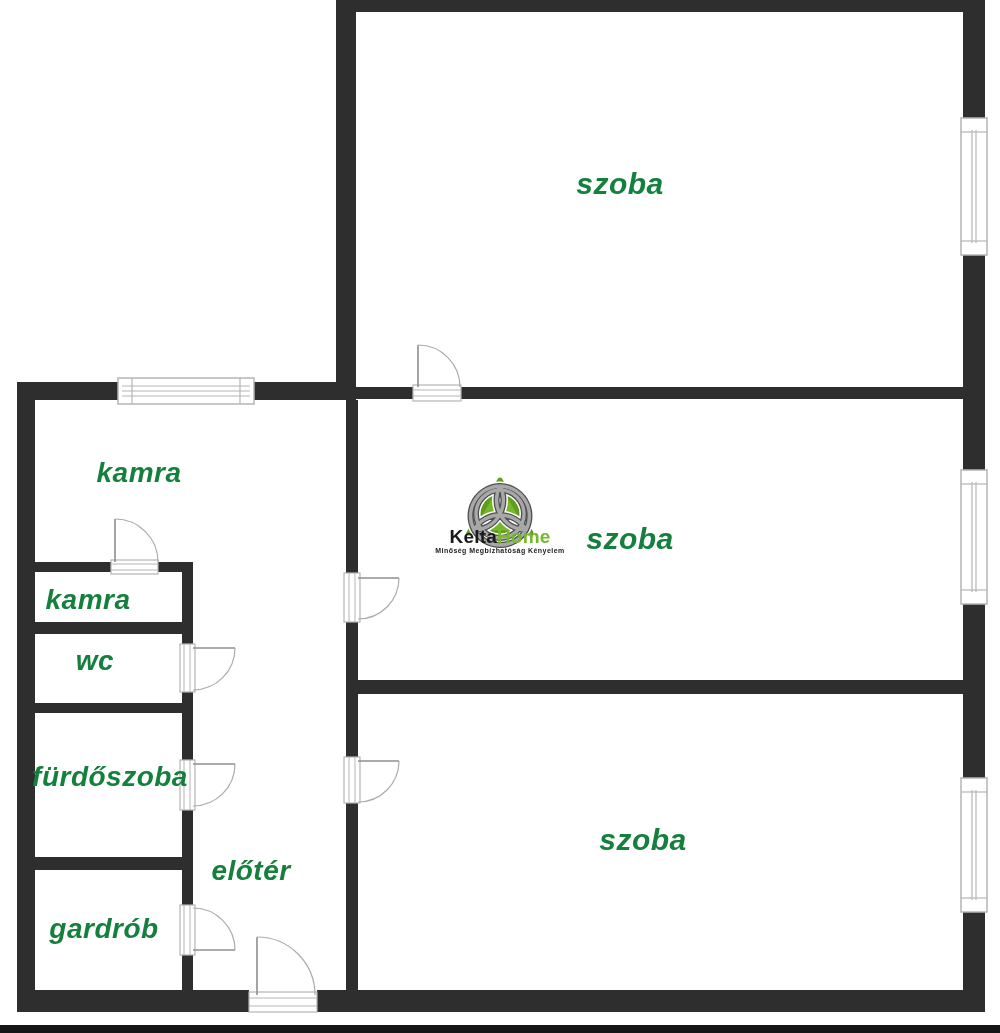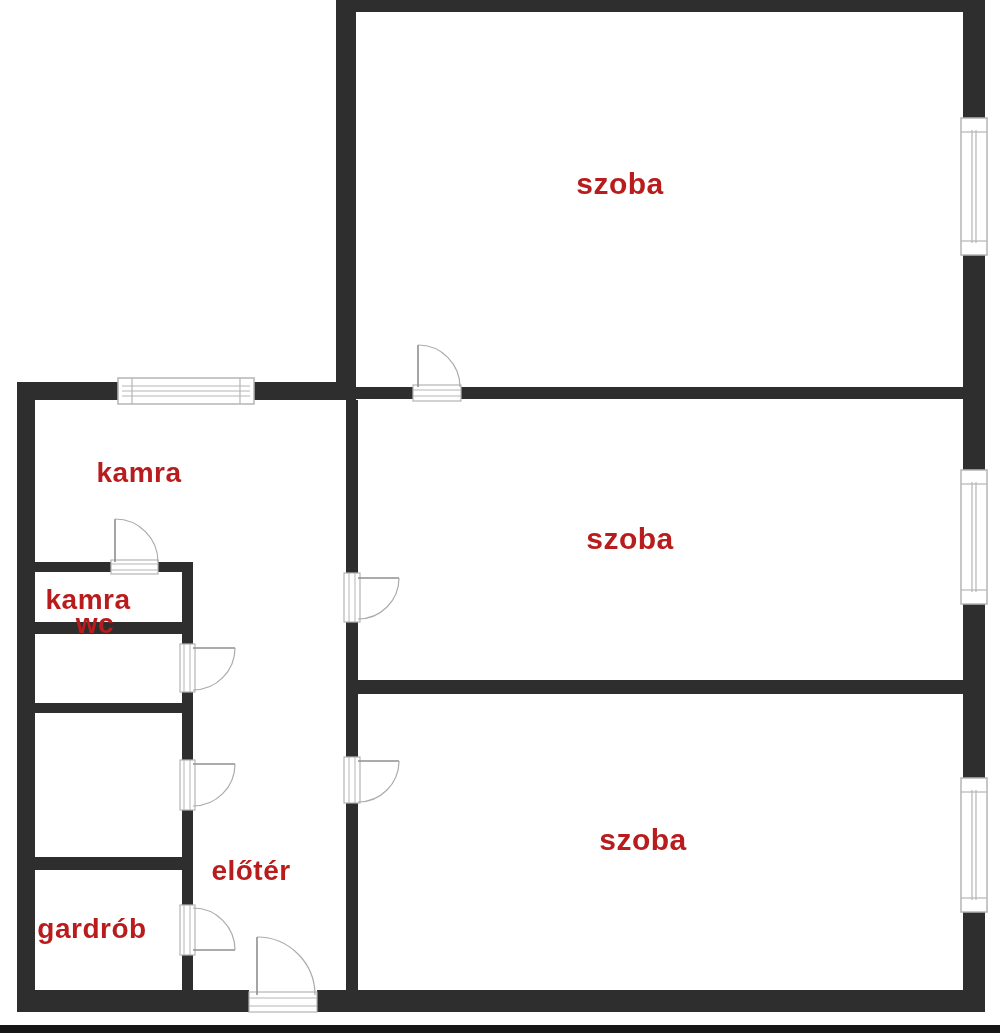--- a/index.html
+++ b/index.html
@@ -1,29 +1,29 @@
 <!DOCTYPE html>
 <html><head>
 <meta charset="utf-8">
 <style>
   html,body{margin:0;padding:0;background:#ffffff;}
   .plan{position:relative;width:1000px;height:1033px;background:#ffffff;overflow:hidden;
         font-family:"Liberation Sans", sans-serif;}
   .plan svg{position:absolute;left:0;top:0;}
   .room-label{position:absolute;transform:translate(-50%,-50%);
-        font-size:28px;font-weight:600;color:#b91c1c;letter-spacing:.5px;white-space:nowrap;}
+        font-size:28px;font-weight:600;color:#15803d;letter-spacing:.5px;white-space:nowrap;font-style:italic;}
   .lbl-szoba-top{left:620px;top:184px;font-size:30px;}
   .lbl-szoba-middle{left:630px;top:539px;font-size:30px;}
   .lbl-szoba-bottom{left:643px;top:840px;font-size:30px;}
   .lbl-konyha{left:139px;top:473px;}
   .lbl-kamra{left:88px;top:600px;}
-  .lbl-wc{left:95px;top:624px;}
+  .lbl-wc{left:95px;top:661px;}
   .lbl-furdoszoba{left:110px;top:777px;}
   .lbl-eloter{left:251px;top:871px;}
-  .lbl-gardrob{left:92px;top:929px;}
+  .lbl-gardrob{left:104px;top:929px;}
   .logo{position:absolute;left:430px;top:472px;width:140px;height:88px;}
   .logo svg{position:absolute;left:0;top:0;}
   .brand{position:absolute;left:0;top:54px;width:140px;text-align:center;
          font-size:19px;font-weight:700;letter-spacing:.2px;color:#1a1a1a;}
   .brand .green{color:#76b82a;}
   .tagline{position:absolute;left:-20px;top:75px;width:180px;text-align:center;
          font-size:7px;font-weight:700;letter-spacing:.45px;color:#222;}
 </style>
 </head>
 <body>
@@ -163,17 +163,33 @@
 
     <rect x="0" y="1025" width="1000" height="8" fill="#161616"></rect>
   </svg>
 
   <div class="room-label lbl-szoba-top">szoba</div>
   <div class="room-label lbl-szoba-middle">szoba</div>
   <div class="room-label lbl-szoba-bottom">szoba</div>
   <div class="room-label lbl-konyha">kamra</div>
   <div class="room-label lbl-kamra">kamra</div>
   <div class="room-label lbl-wc">wc</div>
+  <div class="room-label lbl-furdoszoba">fürdőszoba</div>
   <div class="room-label lbl-eloter">előtér</div>
   <div class="room-label lbl-gardrob">gardrób</div>
 
+  <div class="logo">
+    <svg width="140" height="88" viewBox="0 0 140 88">
+      <path d="M70,8 L39,61 L101,61 Z" fill="#76b82a" stroke="#5f9d1d" stroke-width="5" stroke-linejoin="round"></path>
+      <g fill="none">
+        <circle cx="70" cy="42" r="24" stroke="#ffffff" stroke-width="9"></circle>
+        <path d="M70,14 A30,30 0 0 1 44,58 A30,30 0 0 1 70,14 M44,58 A30,30 0 0 1 96,58 A30,30 0 0 1 44,58 M96,58 A30,30 0 0 1 70,14 A30,30 0 0 1 96,58" stroke="#ffffff" stroke-width="9"></path>
+        <circle cx="70" cy="42" r="24" stroke="#4f4f4f" stroke-width="6"></circle>
+        <path d="M70,14 A30,30 0 0 1 44,58 A30,30 0 0 1 70,14 M44,58 A30,30 0 0 1 96,58 A30,30 0 0 1 44,58 M96,58 A30,30 0 0 1 70,14 A30,30 0 0 1 96,58" stroke="#4f4f4f" stroke-width="6"></path>
+        <circle cx="70" cy="42" r="24" stroke="#a8a8a8" stroke-width="3.4"></circle>
+        <path d="M70,14 A30,30 0 0 1 44,58 A30,30 0 0 1 70,14 M44,58 A30,30 0 0 1 96,58 A30,30 0 0 1 44,58 M96,58 A30,30 0 0 1 70,14 A30,30 0 0 1 96,58" stroke="#a8a8a8" stroke-width="3.4"></path>
+      </g>
+    </svg>
+    <div class="brand"><span>Kelta</span><span class="green">Home</span></div>
+    <div class="tagline">Minőség Megbízhatóság Kényelem</div>
+  </div>
 
 </div>
 
 </body></html>

